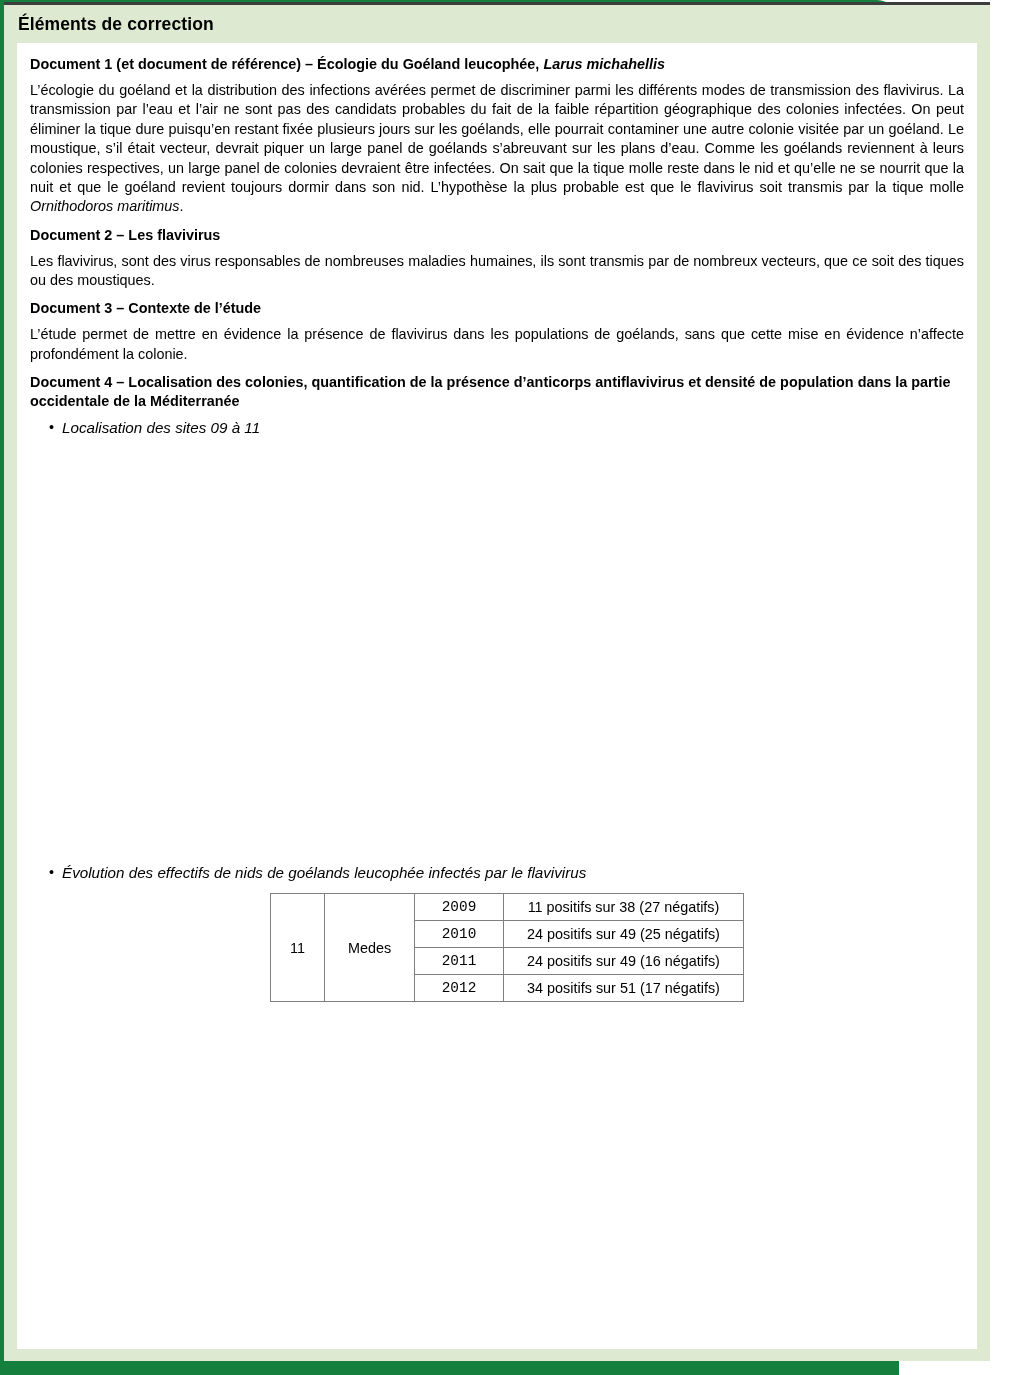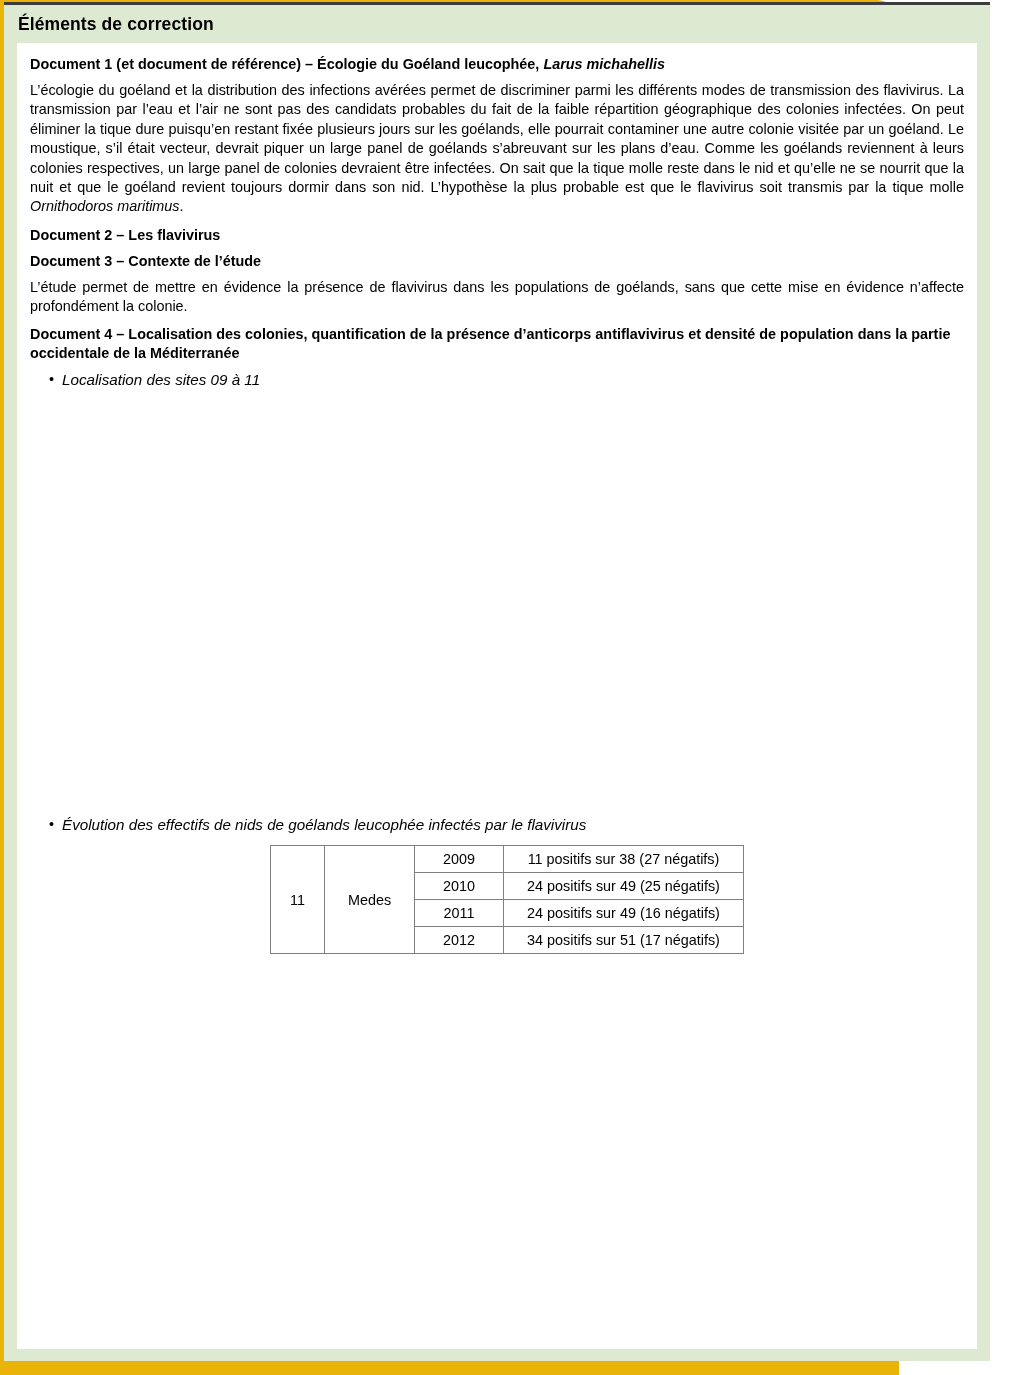--- a/index.html
+++ b/index.html
@@ -15,21 +15,21 @@
     overflow: hidden;
   }
 
   
   #page-frame {
     position: absolute;
     left: 0;
     top: 0;
     width: 899px;
     height: 1375px;
-    background: #eab308;
+    background: #15803d;
     border-radius: 0 22px 0 0;
   }
 
   
   #doc-sheet {
     position: absolute;
     left: 4px;
     top: 2px;
     width: 986px;
     height: 1359px;
@@ -125,40 +125,41 @@
     font-size: 14.4px;
     color: #000000;
     padding: 4px 9px;
     text-align: center;
     vertical-align: middle;
     height: 27px;
     white-space: nowrap;
   }
   td.col-site { width: 54px; margin-left: 43px; }
   td.col-name { width: 90px; }
-  td.col-year { width: 89px; }
+  td.col-year { width: 89px; font-family: Liberation Mono, monospace; }
   td.col-result { width: 240px; }
   td.result-italic { }
 </style>
 </head>
 <body>
 
 <div id="page-frame">
   <div id="doc-sheet">
 
     <div id="doc-header">
       <span class="title">Éléments de correction</span>
     </div>
 
     <div id="content-panel">
 
       <p class="doc-heading"><span>Document 1 (et document de référence) – Écologie du Goéland leucophée, </span><span class="sci">Larus michahellis</span></p>
       <p class="doc-para"><span>L’écologie du goéland et la distribution des infections avérées permet de discriminer parmi les différents modes de transmission des flavivirus. La transmission par l’eau et l’air ne sont pas des candidats probables du fait de la faible répartition géographique des colonies infectées. On peut éliminer la tique dure puisqu’en restant fixée plusieurs jours sur les goélands, elle pourrait contaminer une autre colonie visitée par un goéland. Le moustique, s’il était vecteur, devrait piquer un large panel de goélands s’abreuvant sur les plans d’eau. Comme les goélands reviennent à leurs colonies respectives, un large panel de colonies devraient être infectées. On sait que la tique molle reste dans le nid et qu’elle ne se nourrit que la nuit et que le goéland revient toujours dormir dans son nid. L’hypothèse la plus probable est que le flavivirus soit transmis par la tique molle </span><span class="sci">Ornithodoros maritimus</span><span>.</span></p>
 
       <p class="doc-heading">Document 2 – Les flavivirus</p>
+      <p class="doc-para">Les flavivirus, sont des virus responsables de nombreuses maladies humaines, ils sont transmis par de nombreux vecteurs, que ce soit des tiques ou des moustiques.</p>
 
       <p class="doc-heading">Document 3 – Contexte de l’étude</p>
       <p class="doc-para">L’étude permet de mettre en évidence la présence de flavivirus dans les populations de goélands, sans que cette mise en évidence n’affecte profondément la colonie.</p>
 
       <p class="doc-heading">Document 4 – Localisation des colonies, quantification de la présence d’anticorps antiflavivirus et densité de population dans la partie occidentale de la Méditerranée</p>
 
       <div class="bullet-row">
         <span class="bullet-dot">•</span>
         <span class="bullet-text">Localisation des sites 09 à 11</span>
       </div>

